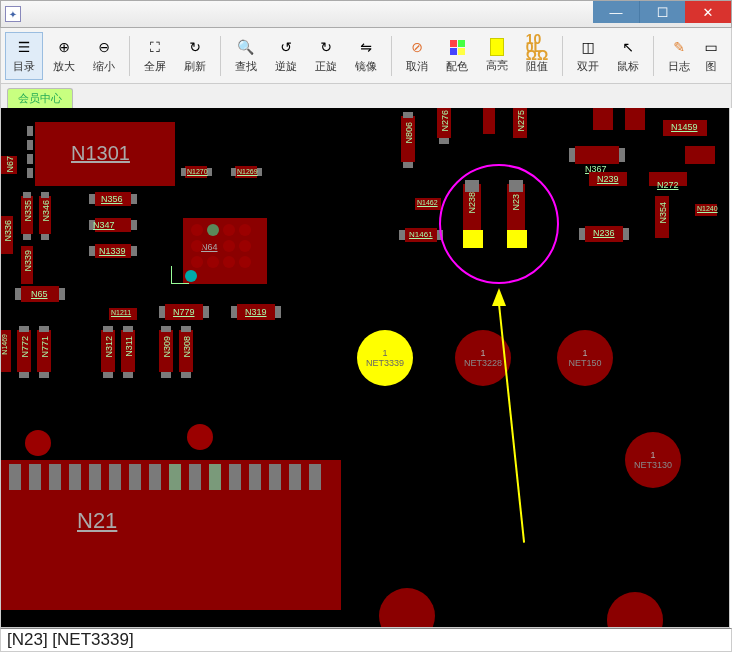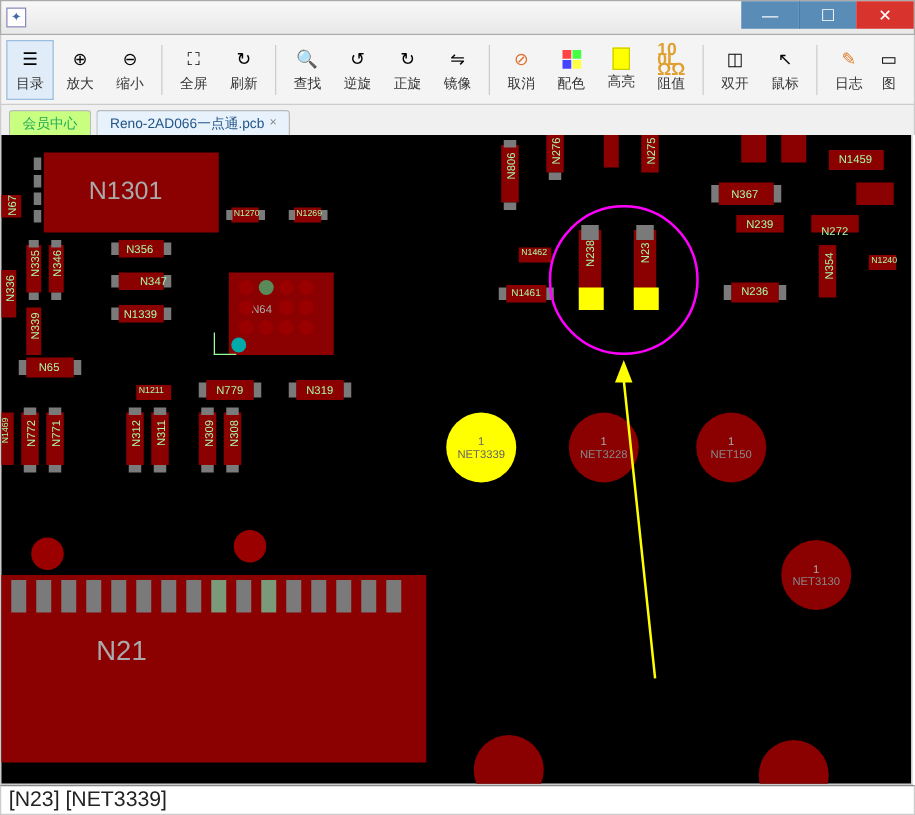--- a/index.html
+++ b/index.html
@@ -25,21 +25,21 @@
 .tab { height: 20px; padding: 0 10px; font-size: 11px; display: flex; align-items: center; border: 1px solid #bbb; border-bottom: none; border-radius: 3px 3px 0 0; }
 .tab.member { background: #c8ff80; color: #2a5; }
 .tab.file { background: #e8f2fc; color: #258; }
 .tab-close { margin-left: 4px; color: #888; font-size: 10px; }
 
 .canvas-wrap { position: relative; width: 730px; height: 520px; border: 1px solid #ccc; border-top: none; overflow: hidden; }
 .canvas { position: absolute; inset: 0; background: #000; }
 .body { position: absolute; background: #8b0000; }
 .pad { position: absolute; background: #7a7a7a; }
 .padg { position: absolute; background: #7a9a7a; }
-.txt { position: absolute; color: #a8f8a8; font-size: 9px; white-space: nowrap; }
+.txt { position: absolute; color: #a8f8a8; font-size: 9px; white-space: nowrap; text-decoration: underline; }
 .txtv { position: absolute; color: #a8f8a8; font-size: 9px; writing-mode: vertical-rl; transform: rotate(180deg); white-space: nowrap; }
 .dot-r { position: absolute; width: 12px; height: 12px; border-radius: 50%; background: #9b0000; }
 .dot-g { position: absolute; width: 12px; height: 12px; border-radius: 50%; background: #5a8a5a; }
 .dot-c { position: absolute; width: 12px; height: 12px; border-radius: 50%; background: #0aa; }
 .hilite { position: absolute; background: #ffff00; }
 
 .bigcircle { position: absolute; border-radius: 50%; background: #8b0000; display: flex; flex-direction: column; align-items: center; justify-content: center; color: #888; font-size: 9px; }
 .bigcircle .n { color: #aaa; }
 .yellowcircle { position: absolute; border-radius: 50%; background: #ffff00; display: flex; flex-direction: column; align-items: center; justify-content: center; font-size: 9px; color: #666; }
 
@@ -148,24 +148,20 @@
     </div>
   <div class="tool-btn" style="width:22px">
       <div class="tool-icon">▭</div>
       <div class="tool-label">图</div>
     </div>
 </div>
 
 <div class="tabbar">
   <div class="tab member">
       <span>会员中心</span>
-    </div>
-  <div class="tab file">
-      <span>Reno-2AD066一点通.pcb</span>
-      <span class="tab-close">×</span>
     </div>
 </div>
 
 <div class="canvas-wrap">
 <div class="canvas">
 
 <div class="body" style="left:34px;top:14px;width:140px;height:64px"></div>
 <div class="txt" style="left:70px;top:34px;font-size:20px;color:#aaa">N1301</div>
 <div class="pad" style="left:26px;top:18px;width:6px;height:10px"></div>
 <div class="pad" style="left:26px;top:32px;width:6px;height:10px"></div>
@@ -198,21 +194,21 @@
 <div class="body" style="left:20px;top:138px;width:12px;height:38px"></div>
       <div class="txtv" style="left:22px;top:142px">N339</div>
 
 <div class="body" style="left:94px;top:84px;width:36px;height:14px"></div>
       <div class="pad" style="left:88px;top:86px;width:6px;height:10px"></div>
       <div class="pad" style="left:130px;top:86px;width:6px;height:10px"></div>
       <div class="txt" style="left:100px;top:86px">N356</div>
 <div class="body" style="left:94px;top:110px;width:36px;height:14px"></div>
       <div class="pad" style="left:88px;top:112px;width:6px;height:10px"></div>
       <div class="pad" style="left:130px;top:112px;width:6px;height:10px"></div>
-      <div class="txt" style="left:111px;top:112px">N347</div>
+      <div class="txt" style="left:92px;top:112px">N347</div>
 <div class="body" style="left:94px;top:136px;width:36px;height:14px"></div>
       <div class="pad" style="left:88px;top:138px;width:6px;height:10px"></div>
       <div class="pad" style="left:130px;top:138px;width:6px;height:10px"></div>
       <div class="txt" style="left:98px;top:138px">N1339</div>
 
 <div class="body" style="left:182px;top:110px;width:84px;height:66px"></div>
 <div class="txt" style="left:200px;top:134px;color:#aaa">N64</div>
 <div class="dot-r" style="left:190px;top:116px"></div>
       <div class="dot-g" style="left:206px;top:116px"></div>
       <div class="dot-r" style="left:222px;top:116px"></div>
@@ -281,21 +277,21 @@
 <div class="body" style="left:512px;top:0px;width:14px;height:30px"></div>
       <div class="txtv" style="left:515px;top:2px">N275</div>
 <div class="body" style="left:592px;top:0px;width:20px;height:22px"></div>
 <div class="body" style="left:624px;top:0px;width:20px;height:22px"></div>
 <div class="body" style="left:662px;top:12px;width:44px;height:16px"></div>
       <div class="txt" style="left:670px;top:14px">N1459</div>
 
 <div class="body" style="left:574px;top:38px;width:44px;height:18px"></div>
       <div class="pad" style="left:568px;top:40px;width:6px;height:14px"></div>
       <div class="pad" style="left:618px;top:40px;width:6px;height:14px"></div>
-      <div class="txt" style="left:584px;top:42px">N367</div>
+      <div class="txt" style="left:584px;top:56px">N367</div>
 <div class="body" style="left:684px;top:38px;width:30px;height:18px"></div>
 
 <div class="body" style="left:588px;top:64px;width:38px;height:14px"></div>
       <div class="txt" style="left:596px;top:66px">N239</div>
 <div class="body" style="left:648px;top:64px;width:38px;height:14px"></div>
       <div class="txt" style="left:656px;top:72px">N272</div>
 
 <div class="body" style="left:414px;top:90px;width:26px;height:12px"></div>
       <div class="txt" style="left:416px;top:91px;font-size:7px">N1462</div>
 <div class="body" style="left:404px;top:120px;width:32px;height:14px"></div>

